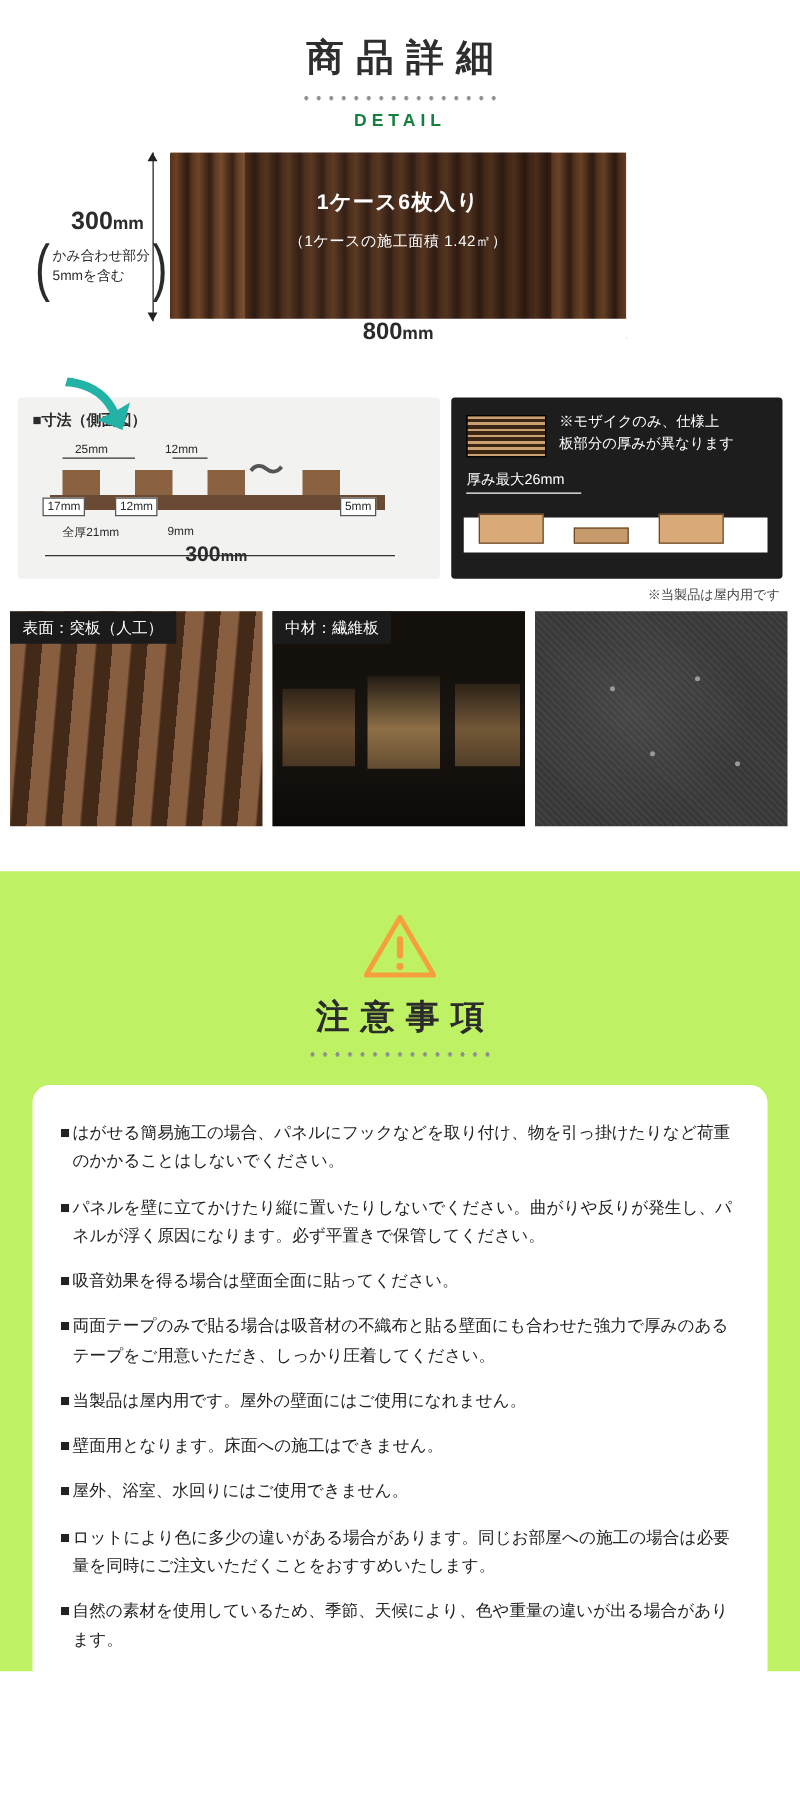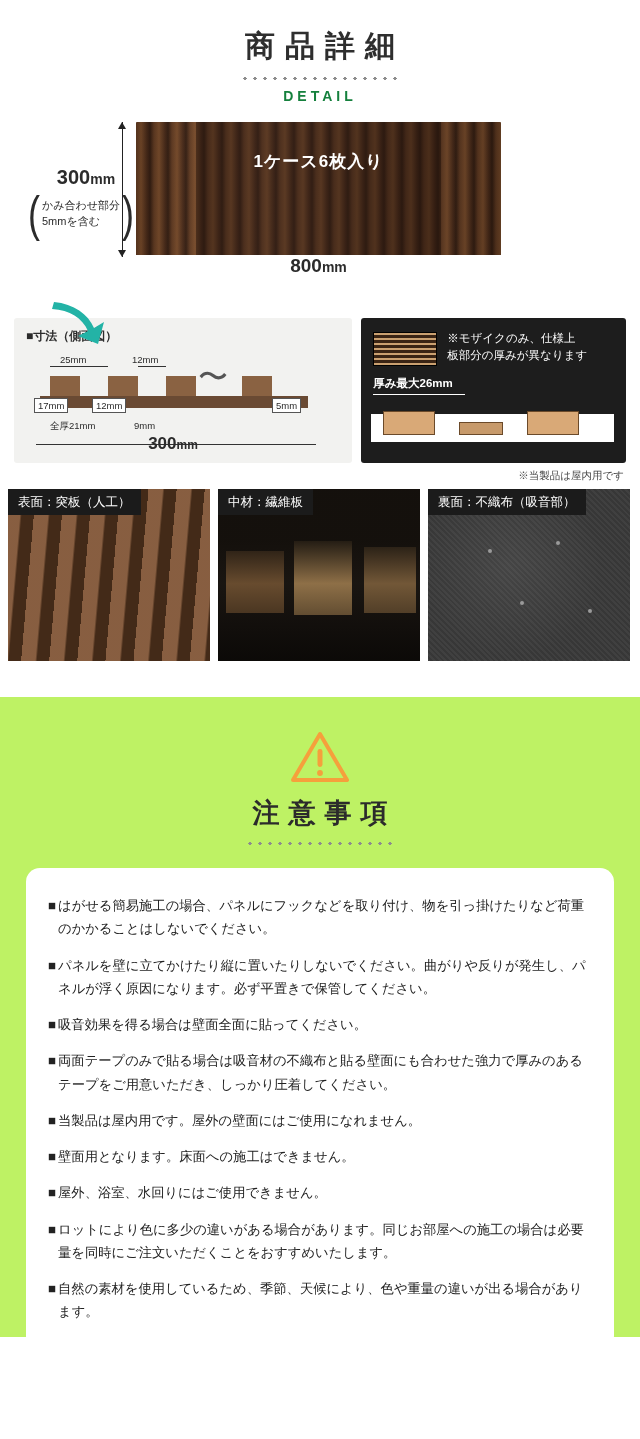--- a/index.html
+++ b/index.html
@@ -98,21 +98,21 @@
   }
   .spec-left .t { position:absolute; left:12px; top:10px; font-size:12px; font-weight:bold;}
   .spec-right { width:266px; height:145px; background:#1d1d1d; border-radius:3px; position:relative; overflow:hidden;}
   .spec-right .note { position:absolute; left:86px; top:12px; color:#fff; font-size:11.5px; line-height:1.5;}
   .mini-panel{
     position:absolute; left:12px; top:14px; width:64px; height:34px;
     background: repeating-linear-gradient(0deg,#caa070 0 2px,#3a2414 2px 5px);
     border:1px solid #000;
   }
   .thick-label{
-    position:absolute; left:12px; top:58px; color:#fff; font-size:11.5px; font-weight:bold;
+    position:absolute; left:12px; top:58px; color:#fff; font-size:11.5px; font-weight:normal;
   }
   .thick-line{position:absolute; left:12px; top:76px; width:92px; height:1px; background:#fff;}
   .white-base{
     position:absolute; left:10px; top:96px; width:243px; height:28px; background:#fff;
   }
   .blk { position:absolute; bottom:28px; background:#d9a977; border:1px solid #6b4a2a;}
   .blk.b1{ left:22px; width:52px; height:24px;}
   .blk.b2{ left:98px; width:44px; height:13px; background:#c79a6b;}
   .blk.b3{ left:166px; width:52px; height:24px;}
 
@@ -194,20 +194,21 @@
   <div class="detail-title">商品詳細</div>
   <div class="dot-rule"></div>
   <div class="detail-sub">DETAIL</div>
 </div>
 
 <div class="panel-wrap">
   <div class="panel-img"></div>
   <div class="panel-dark-overlay"></div>
   <div class="panel-label">
     <div class="l1">1ケース6枚入り</div>
+    <div class="l2">（1ケースの施工面積 1.42㎡）</div>
   </div>
 
   <div class="v-arrow"></div>
   <div class="dim-300">
     <span class="big">300</span><span class="big"><small>mm</small></span>
   </div>
   <div class="paren-row">
     <span class="paren">(</span>
     <span class="paren-text">
       <span>かみ合わせ部分</span><br>
@@ -280,21 +281,20 @@
   <div class="photo ph1">
     <div class="cap">表面：突板（人工）</div>
   </div>
   <div class="photo ph2">
     <div class="cap">中材：繊維板</div>
     <div class="bar x1"></div>
       <div class="bar x2"></div>
       <div class="bar x3"></div>
   </div>
   <div class="photo ph3">
-    <div class="cap">裏面：不織布（吸音部）</div>
     <div class="dotmark" style="left:60px; top:60px;"></div>
     <div class="dotmark" style="left:128px; top:52px;"></div>
     <div class="dotmark" style="left:92px; top:112px;"></div>
     <div class="dotmark" style="left:160px; top:120px;"></div>
   </div>
 </div>
 
 <div class="caution-section">
   <div class="warn-icon">
     <svg viewBox="0 0 58 52" width="58" height="52">

